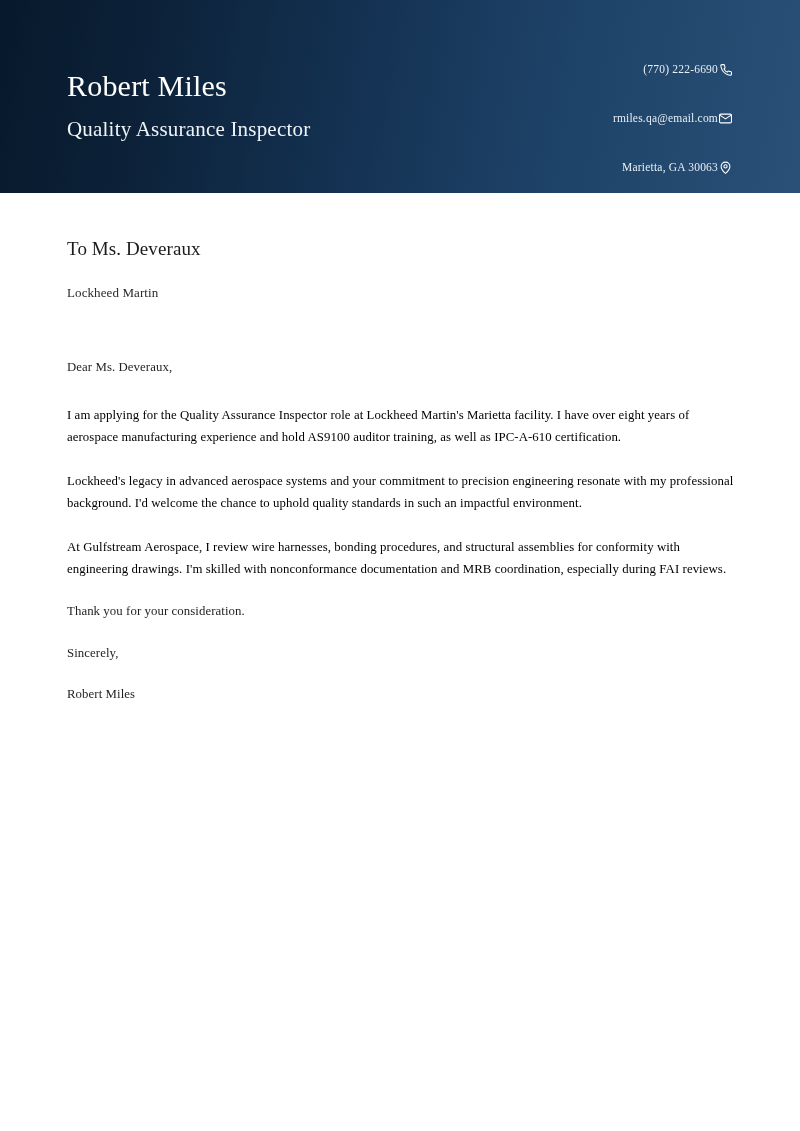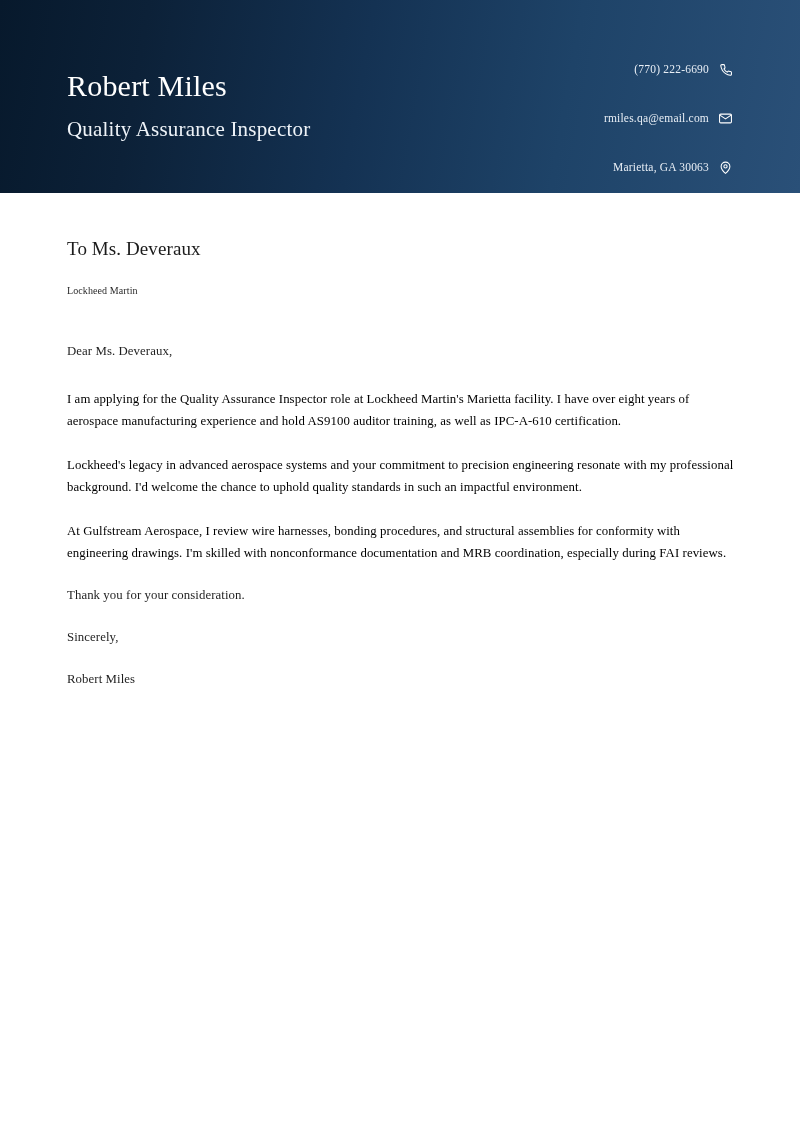--- a/index.html
+++ b/index.html
@@ -72,21 +72,20 @@
     flex-direction: column;
     align-items: flex-end;
     gap: 10px;
     padding-top: 20px;
   }
 
   .contact-row {
     display: flex;
     align-items: center;
     justify-content: flex-end;
-    gap: 9px;
     margin-top: 24px;
   }
 
   .contact-text {
     font-size: 11.5px;
     color: #e9eff6;
     letter-spacing: 0.2px;
     line-height: 1.2;
     white-space: nowrap;
   }
@@ -120,38 +119,38 @@
   .recipient-name {
     font-size: 19px;
     font-weight: 400;
     color: #1b1b1b;
     letter-spacing: 0.1px;
     line-height: 1.25;
     margin: 0 0 24px 0;
   }
 
   .recipient-company {
-    font-size: 10px;
+    font-size: 13px;
     font-weight: 400;
     color: #2a2a2a;
     letter-spacing: 0.1px;
     line-height: 1.25;
     margin: 0;
   }
 
   .letter {
     padding-top: 45px;
     max-width: 670px;
   }
 
   .salutation {
     font-size: 12.8px;
     color: #1f1f1f;
     line-height: 1.55;
-    margin: 0 0 26px 0;
+    margin: 12px 0 26px 0;
     letter-spacing: 0.08px;
   }
 
   .para {
     font-size: 12.8px;
     color: #000000;
     line-height: 1.72;
     margin: 0 0 22px 0;
     letter-spacing: 0.08px;
     text-align: left;

